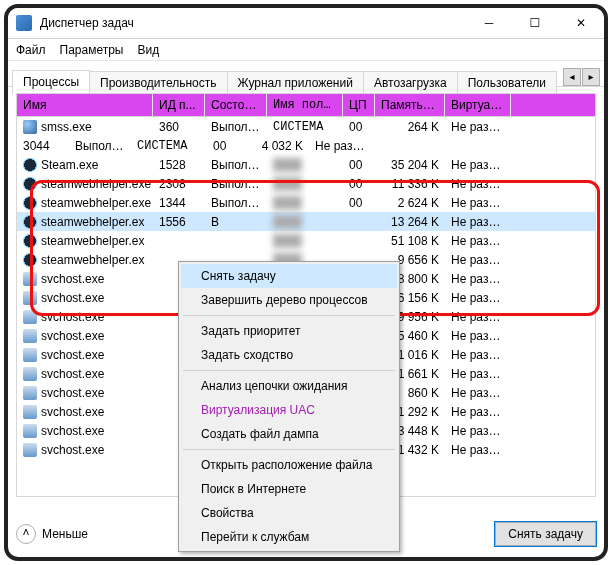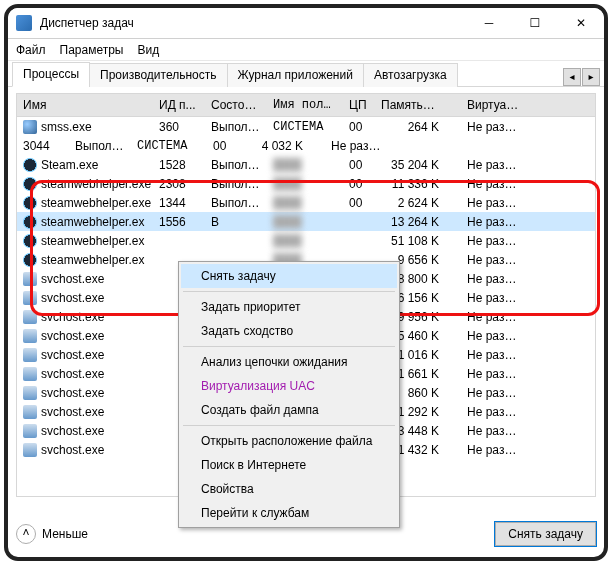--- a/index.html
+++ b/index.html
@@ -6,38 +6,38 @@
 body { background: #fff; width: 612px; height: 565px; overflow: hidden; position: relative; }
 .outer { border: 4px solid #222; border-radius: 14px; width: 604px; height: 557px; margin: 4px; position: relative; background: #fff; overflow: hidden; }
 .titlebar { background: #fff; height: 31px; display: flex; align-items: center; border-bottom: 1px solid #d0d0d0; }
 .titlebar .ticon { width: 16px; height: 16px; margin-left: 8px; background: linear-gradient(135deg,#4a90d9,#2b6cb0); border-radius: 2px; }
 .titlebar .title { margin-left: 8px; color: #000; }
 .titlebar .spacer { flex: 1; }
 .tbtn { width: 46px; height: 31px; display: flex; align-items: center; justify-content: center; color: #000; }
 .menubar { height: 22px; display: flex; gap: 14px; padding-left: 8px; align-items: center; border-bottom: 1px solid #e8e8e8; }
 .menubar span { }
 .tabs { display: flex; border-bottom: 1px solid #d7d7d7; background: #fff; height: 26px; align-items: flex-end; position: relative; padding-left: 4px;}
-.tab { padding: 4px 10px 5px; border: 1px solid #d7d7d7; border-bottom: none; margin-right: -1px; background: #f7f7f7; position: relative; top: 1px; }
+.tab { padding: 4px 10px 5px; border: 1px solid #d7d7d7; border-bottom: none; margin-right: -1px; background: #f7f7f7; position: relative; top: 9px; }
 .tab.active { background: #fff; border-bottom: 1px solid #fff; }
 .tabs .navbtns { margin-left: auto; display:flex; gap:1px; padding-right:4px;}
 .tabs .navbtn { width: 18px; height: 18px; border: 1px solid #adadad; background:#e1e1e1; text-align:center; line-height:15px; font-size:10px;}
 .content { position: relative; padding: 6px 8px 0; }
-.thead { display: flex; border: 1px solid #d7d7d7; background: #e5e5e5; height: 24px; }
+.thead { display: flex; border: 1px solid #d7d7d7; background: #d946ef; height: 24px; }
 .th { border-right: 1px solid #e5e5e5; padding: 4px 6px; overflow: hidden; white-space: nowrap; text-overflow: ellipsis; }
 .tbody { border: 1px solid #d7d7d7; border-top: none; height: 380px; overflow: hidden; }
 .row { display: flex; height: 19px; align-items: center; }
 .row.sel { background: #cde8ff; }
 .cell { padding: 1px 6px; overflow: hidden; white-space: nowrap; text-overflow: ellipsis; }
 .c-name { width: 136px; display:flex; align-items:center; gap:4px;}
 .c-pid { width: 52px; }
 .c-state { width: 62px; }
 .c-user { width: 76px; font-family: Liberation Mono, monospace; }
 .c-cpu { width: 32px; }
 .c-mem { width: 70px; text-align: right; }
-.c-virt { width: 66px; margin-left: 16px; }
+.c-virt { width: 66px; }
 .ico { width: 14px; height: 14px; flex-shrink:0; }
 .ico.sys { background: radial-gradient(circle at 30% 30%, #9cf, #369); border-radius:2px; }
 .ico.steam { background: radial-gradient(circle at 50% 50%, #1b2838 60%, #66c0f4 61%); border-radius:50%; }
 .ico.svc { background: linear-gradient(#cde, #69c); border-radius:2px; }
 .redbox { position: absolute; border: 3px solid #e11; border-radius: 12px; pointer-events: none; }
 .redbox.r1 { left: 22px; top: 172px; width: 570px; height: 136px; }
 .ctxmenu { position: absolute; left: 170px; top: 253px; width: 222px; background: #f0f0f0; border: 1px solid #a0a0a0; box-shadow: 2px 2px 4px rgba(0,0,0,0.3); padding: 2px; z-index: 10; }
 .ctxitem { padding: 5px 20px; }
 .ctxitem.hl { background: #cde8ff; }
 .ctxitem.disabled { color: #a21caf; }
@@ -65,20 +65,21 @@
     <span>Файл</span>
     <span>Параметры</span>
     <span>Вид</span>
   </div>
 
   <div class="tabs">
     <div class="tab active">Процессы</div>
     <div class="tab">Производительность</div>
     <div class="tab">Журнал приложений</div>
     <div class="tab">Автозагрузка</div>
+    <div class="tab">Пользователи</div>
     <div class="navbtns">
       <div class="navbtn">◂</div>
       <div class="navbtn">▸</div>
     </div>
   </div>
 
   <div class="content">
     <div class="thead">
       <div class="th c-name">Имя</div>
       <div class="th c-pid">ИД п...</div>
@@ -301,20 +302,21 @@
           <div class="cell c-mem">1 432 K</div>
           <div class="cell c-virt">Не разр...</div>
         </div>
       </div>
   </div>
 
   <div class="redbox r1"></div>
 
   <div class="ctxmenu">
     <div class="ctxitem hl">Снять задачу</div>
+    <div class="ctxitem">Завершить дерево процессов</div>
     <div class="ctxsep"></div>
     <div class="ctxitem">Задать приоритет</div>
     <div class="ctxitem">Задать сходство</div>
     <div class="ctxsep"></div>
     <div class="ctxitem">Анализ цепочки ожидания</div>
     <div class="ctxitem disabled">Виртуализация UAC</div>
     <div class="ctxitem">Создать файл дампа</div>
     <div class="ctxsep"></div>
     <div class="ctxitem">Открыть расположение файла</div>
     <div class="ctxitem">Поиск в Интернете</div>

